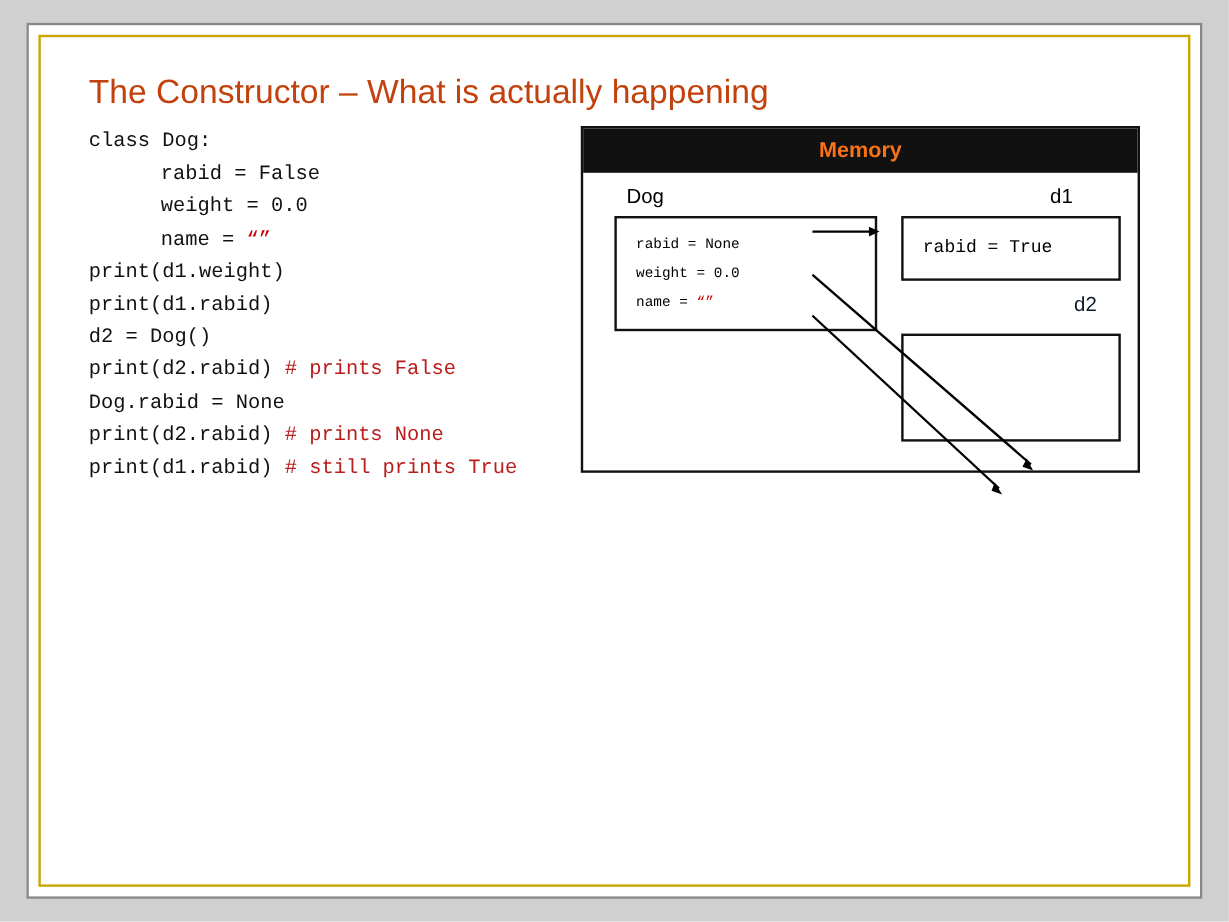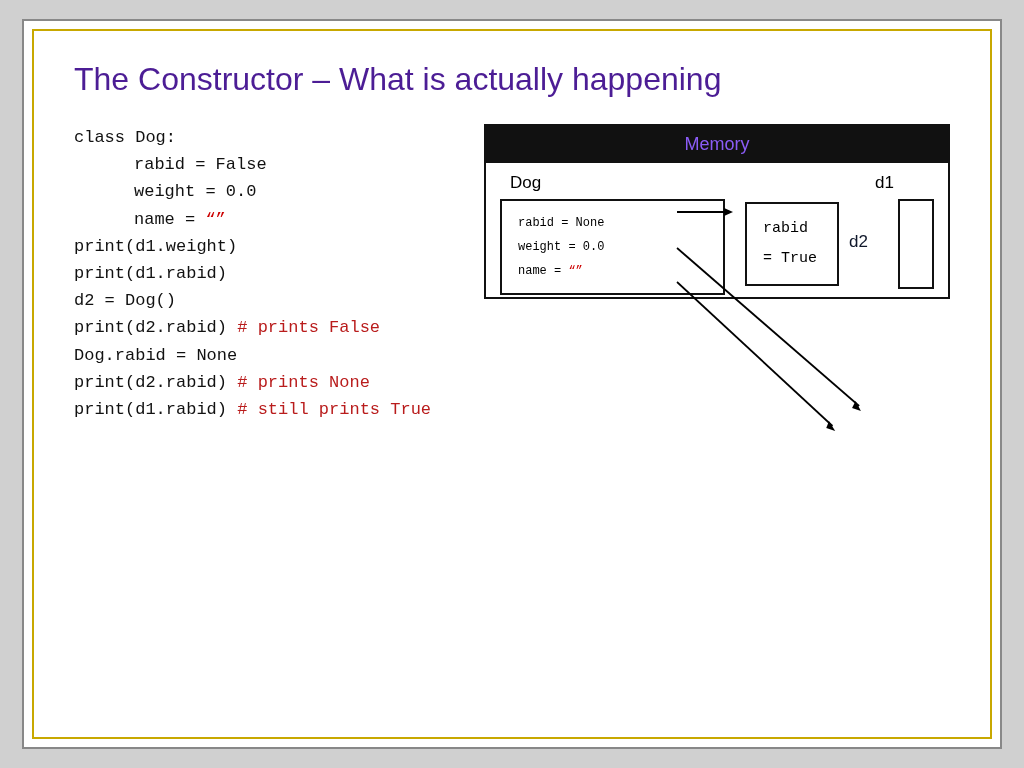--- a/index.html
+++ b/index.html
@@ -21,24 +21,24 @@
     }
     .slide-inner {
       width: 100%;
       height: 100%;
       border: 2px solid #c8a800;
       background: white;
       padding: 30px 40px 20px 40px;
       position: relative;
     }
     .title {
-      font-size: 32px;
+      font-size: 28px;
       font-weight: 300;
-      color: #4c1d95;
-      margin-bottom: 26px;
+      color: #c2410c;
+      margin-bottom: 12px;
       font-family: Arial, sans-serif;
     }
     .content-area {
       display: flex;
       gap: 30px;
       align-items: flex-start;
     }
     .code-section {
       flex: 0 0 380px;
       font-family: 'Courier New', Courier, monospace;
@@ -61,23 +61,22 @@
       border: 2px solid #111;
       padding: 10px 16px;
       font-family: 'Courier New', Courier, monospace;
       font-size: 12px;
       line-height: 2;
       position: relative;
     }
     .right-column {
       flex: 1;
       display: flex;
-      flex-direction: row;
+      flex-direction: column;
       gap: 10px;
-      align-items: center;
     }
     .d1-box {
       border: 2px solid #111;
       padding: 10px 16px;
       font-family: 'Courier New', Courier, monospace;
       font-size: 15px;
       line-height: 2;
     }
     .d2-box {
       border: 2px solid #111;
@@ -92,21 +91,22 @@
       padding-right: 20px;
       font-size: 17px;
       color: #0f172a;
       margin-bottom: 4px;
     }
     .memory-wrapper {
       position: relative;
       border: 2px solid #111;
     }
     .memory-inner {
-      padding: 10px 14px 2px 14px;
+      padding: 10px 14px 24px 14px;
+      margin-left: 12px;
     }
   </style>
 </head>
 <body>
 
 <div class="slide-outer">
   <div class="slide-inner">
     <div class="title">The Constructor – What is actually happening</div>
 
     <div class="content-area">
@@ -126,21 +126,21 @@
         <div>
           <span>print(d2.rabid)</span><span class="comment-green"> # prints None</span>
         </div>
         <div>
           <span>print(d1.rabid)</span><span class="comment-green"> # still prints True</span>
         </div>
       </div>
 
       <div class="memory-section">
         <div class="memory-wrapper">
-          <div style="background:#111;color:#8b5cf6;text-align:center;font-size:18px;font-weight:normal;padding:8px;">Memory</div>
+          <div style="background:#111;color:#f97316;text-align:center;font-size:18px;font-weight:bold;padding:8px;">Memory</div>
           <div class="memory-inner">
 
             <div style="display:flex;justify-content:space-between;padding:0 10px 6px 10px;font-size:17px;">
               <span>Dog</span>
               <span style="padding-right:30px;">d1</span>
             </div>
 
             <div style="display:flex;gap:20px;align-items:flex-start;position:relative;">
 
               <div class="dog-box">

